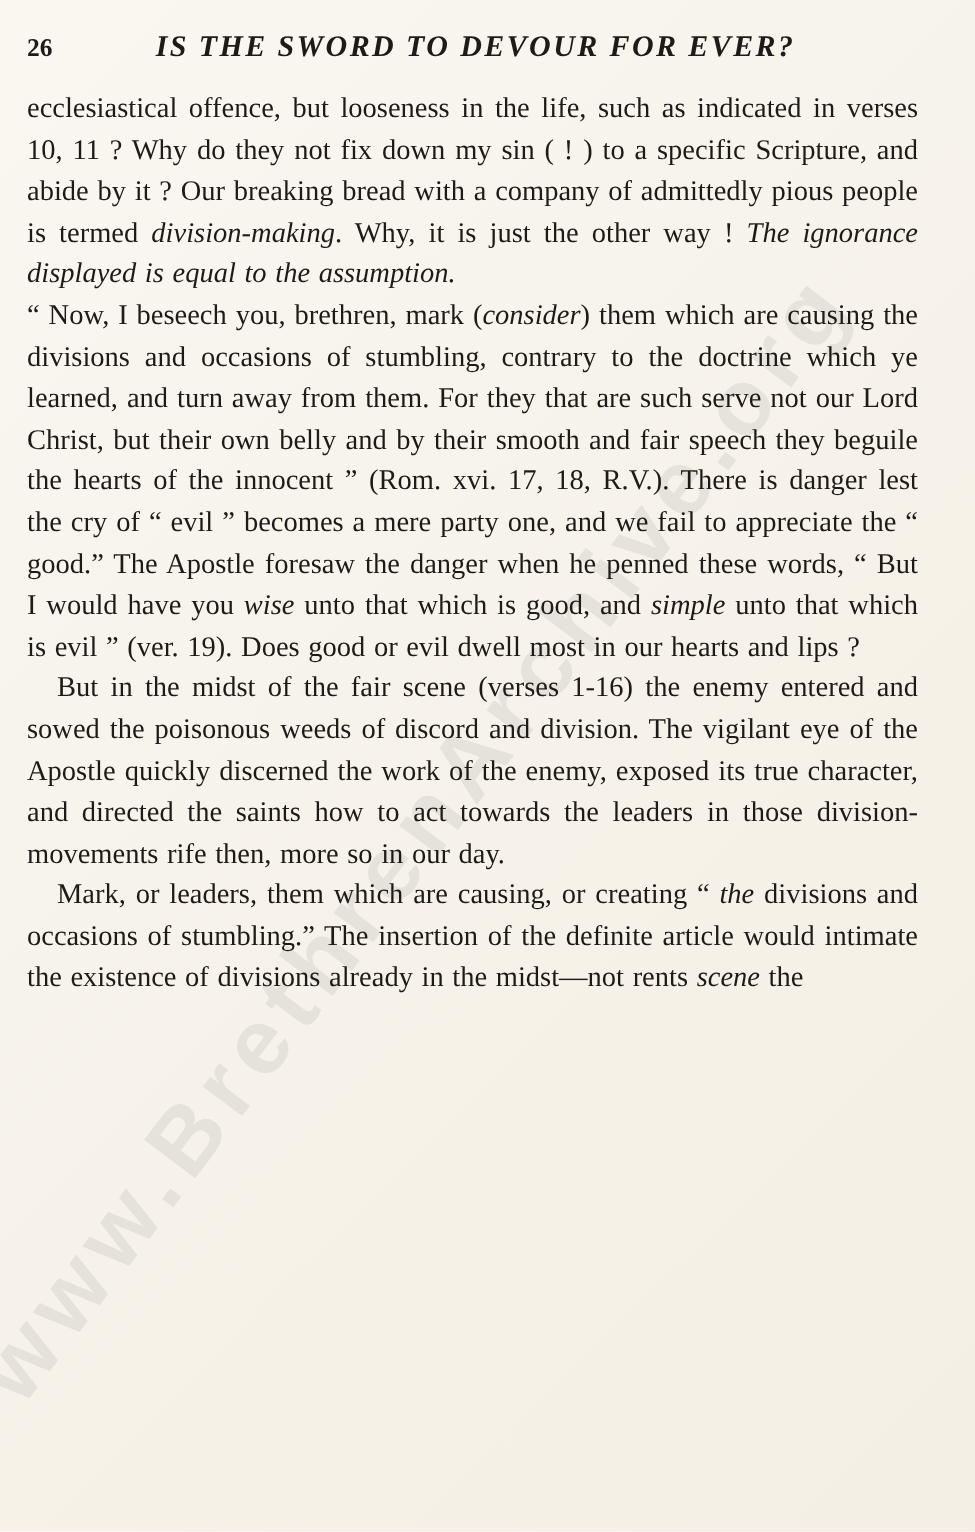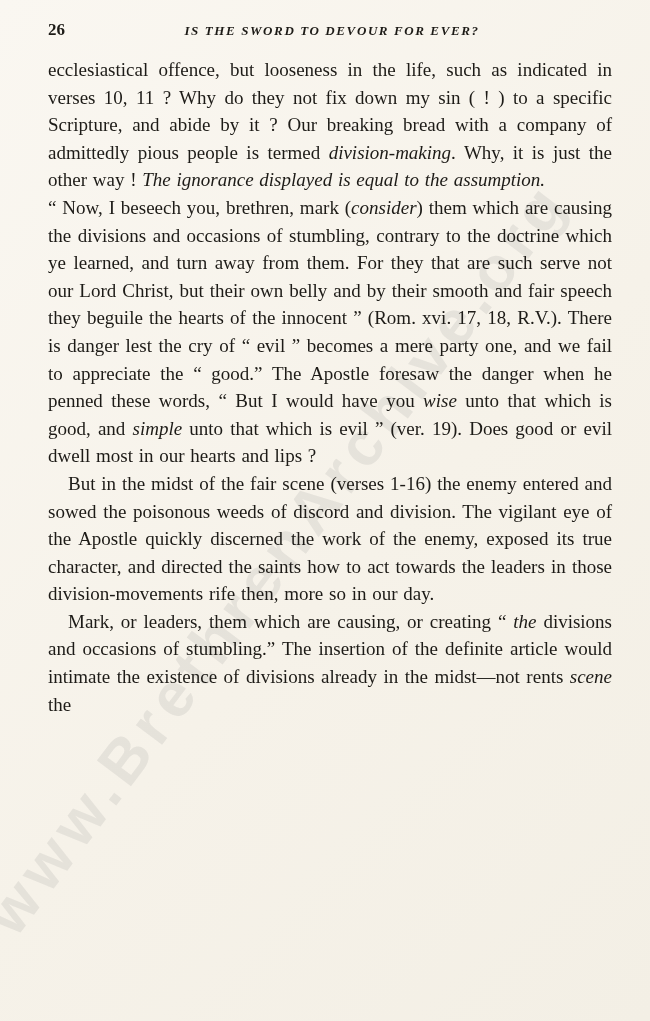--- a/index.html
+++ b/index.html
@@ -8,39 +8,39 @@
     height: 1021px;
     background: #f8f5ee;
     background: linear-gradient(135deg, #faf7f1 0%, #f6f2e9 55%, #f3efe5 100%);
     font-family: "Liberation Serif", "DejaVu Serif", serif;
     color: #1d1b17;
     position: relative;
     overflow: hidden;
   }
   .page-inner {
     position: relative;
-    padding: 20px 38px 0 48px;
+    padding: 20px 38px 0 18px;
     z-index: 2;
   }
   .page-header {
     display: flex;
     align-items: baseline;
     margin-bottom: 16px;
   }
   .page-number {
     font-weight: bold;
     font-size: 17px;
     min-width: 40px;
   }
   .running-title {
     flex: 1;
     text-align: center;
     font-style: italic;
     font-weight: bold;
-    font-size: 13px;
+    font-size: 20px;
     letter-spacing: 1.6px;
     padding-right: 36px;
     white-space: nowrap;
   }
   .page-body { }
   .para {
     font-size: 19px;
     line-height: 27.6px;
     text-align: justify;
     margin: 0;

